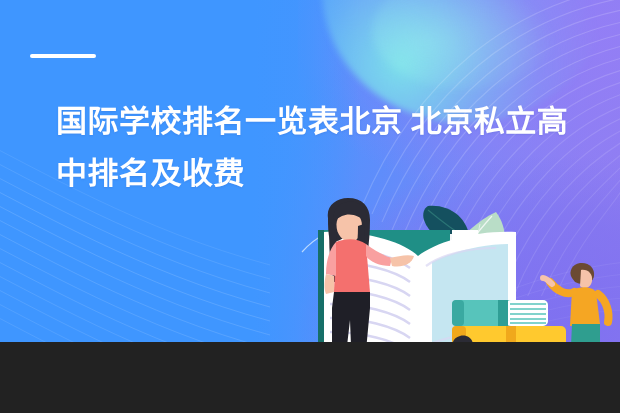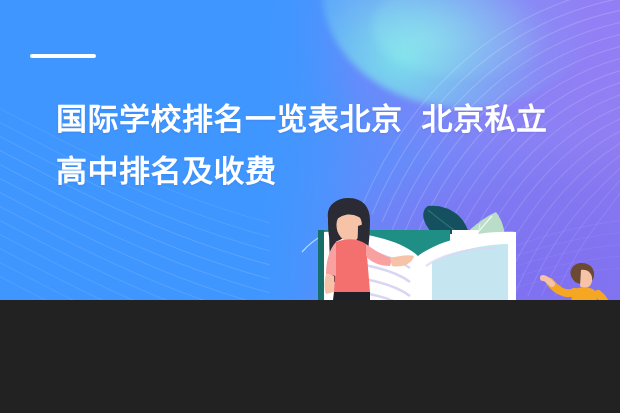--- a/index.html
+++ b/index.html
@@ -1,21 +1,21 @@
 <!DOCTYPE html>
 <html lang="zh-CN"><head>
 <meta charset="utf-8">
 <title>banner</title>
 <style>
   html,body{margin:0;padding:0;background:#222;}
   #stage{
     position:relative;
-    width:620px;height:300px;
+    width:620px;height:342px;
     overflow:hidden;
-    font-family:Liberation Mono, monospace;
+    font-family:Liberation Serif, serif;
     background:#3b82f6;
   }
 
   
   .bg-base{position:absolute;inset:0;
     background:linear-gradient(105deg,
       #3d95ff 0%, #3f97ff 30%, #4a95fe 46%,
       #5f8dfb 60%, #7b86f6 75%, #8a7ff2 88%, #8f7cf0 100%);
   }
   .bg-flat-left{position:absolute;left:0;top:0;width:58%;height:100%;

